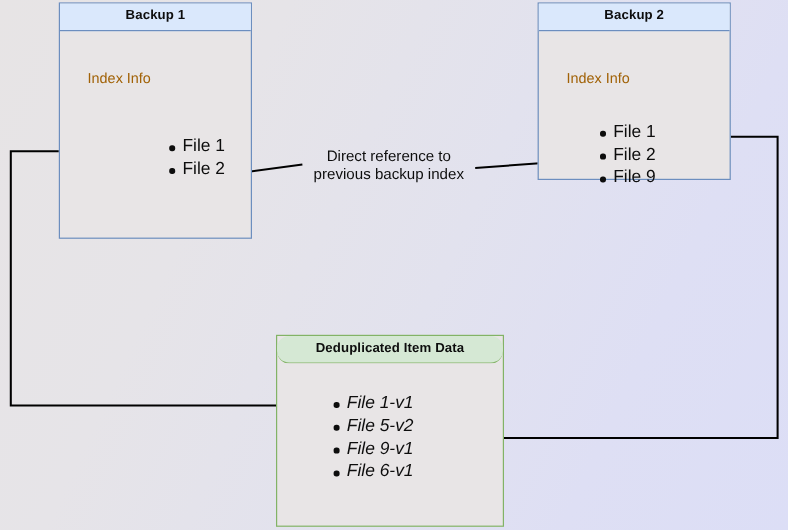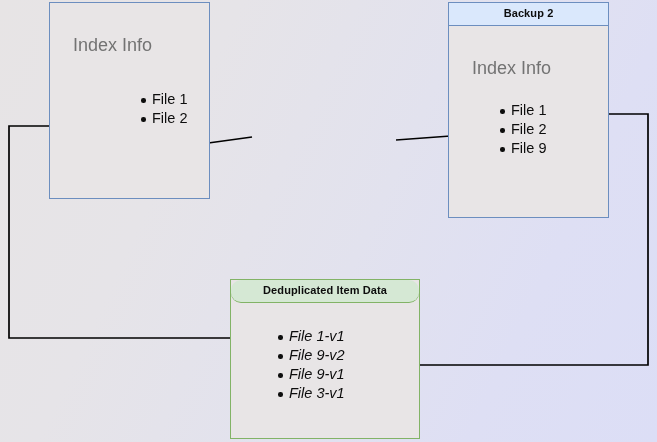--- a/index.html
+++ b/index.html
@@ -53,22 +53,22 @@
   .node.green .node-header {
     background: #d5e8d4;
     border-bottom: 1.6px solid #82b366;
     padding: 5px 0 6px 0;
     border-radius: 10px;
   }
 
   
   .index-label {
     position: absolute;
-    font-size: 18px;
-    color: #737373;
+    font-size: 12px;
+    color: #a16207;
     white-space: nowrap;
   }
   ul.file-list {
     position: absolute;
     margin: 0;
     padding: 0 0 0 14px;
     list-style: none;
   }
   ul.file-list li {
     position: relative;
@@ -133,47 +133,50 @@
     </g>
 
     <g>
       <line x1="505" y1="132" x2="396" y2="140"></line>
       <line x1="252" y1="137" x2="172" y2="148"></line>
       <polygon points="173.4,142.0 159.5,149.8 174.9,152.7"></polygon>
     </g>
   </svg>
 
   <div class="node blue" style="left:49px; top:2px; width:161px; height:197px;">
+    <div class="node-header">Backup 1</div>
     <div class="node-body" style="height:170px;">
       <div class="index-label" style="left:23px; top:32px;">Index Info</div>
       <ul class="file-list" style="left:88px; top:87px;">
         <li>File 1</li>
         <li>File 2</li>
       </ul>
     </div>
   </div>
 
-  <div class="node blue" style="left:448px; top:2px; width:161px; height:216px;">
+  <div class="node blue" style="left:448px; top:2px; width:161px; height:148px;">
     <div class="node-header">Backup 2</div>
     <div class="node-body" style="height:170px;">
       <div class="index-label" style="left:23px; top:32px;">Index Info</div>
       <ul class="file-list" style="left:48px; top:75px;">
         <li>File 1</li>
         <li>File 2</li>
         <li>File 9</li>
       </ul>
     </div>
   </div>
 
   <div class="node green" style="left:230px; top:279px; width:190px; height:160px;">
     <div class="node-header">Deduplicated Item Data</div>
     <div class="node-body" style="height:133px;">
       <ul class="file-list" style="left:44px; top:24px;font-style:italic;">
         <li>File 1-v1</li>
-        <li>File 9-v2</li>
+        <li>File 5-v2</li>
         <li>File 9-v1</li>
-        <li>File 3-v1</li>
+        <li>File 6-v1</li>
       </ul>
     </div>
   </div>
 
+  <div class="caption" style="left:252px; top:123px; width:144px;">Direct reference to
+previous backup index</div>
 
 </div>
 
 </body></html>

